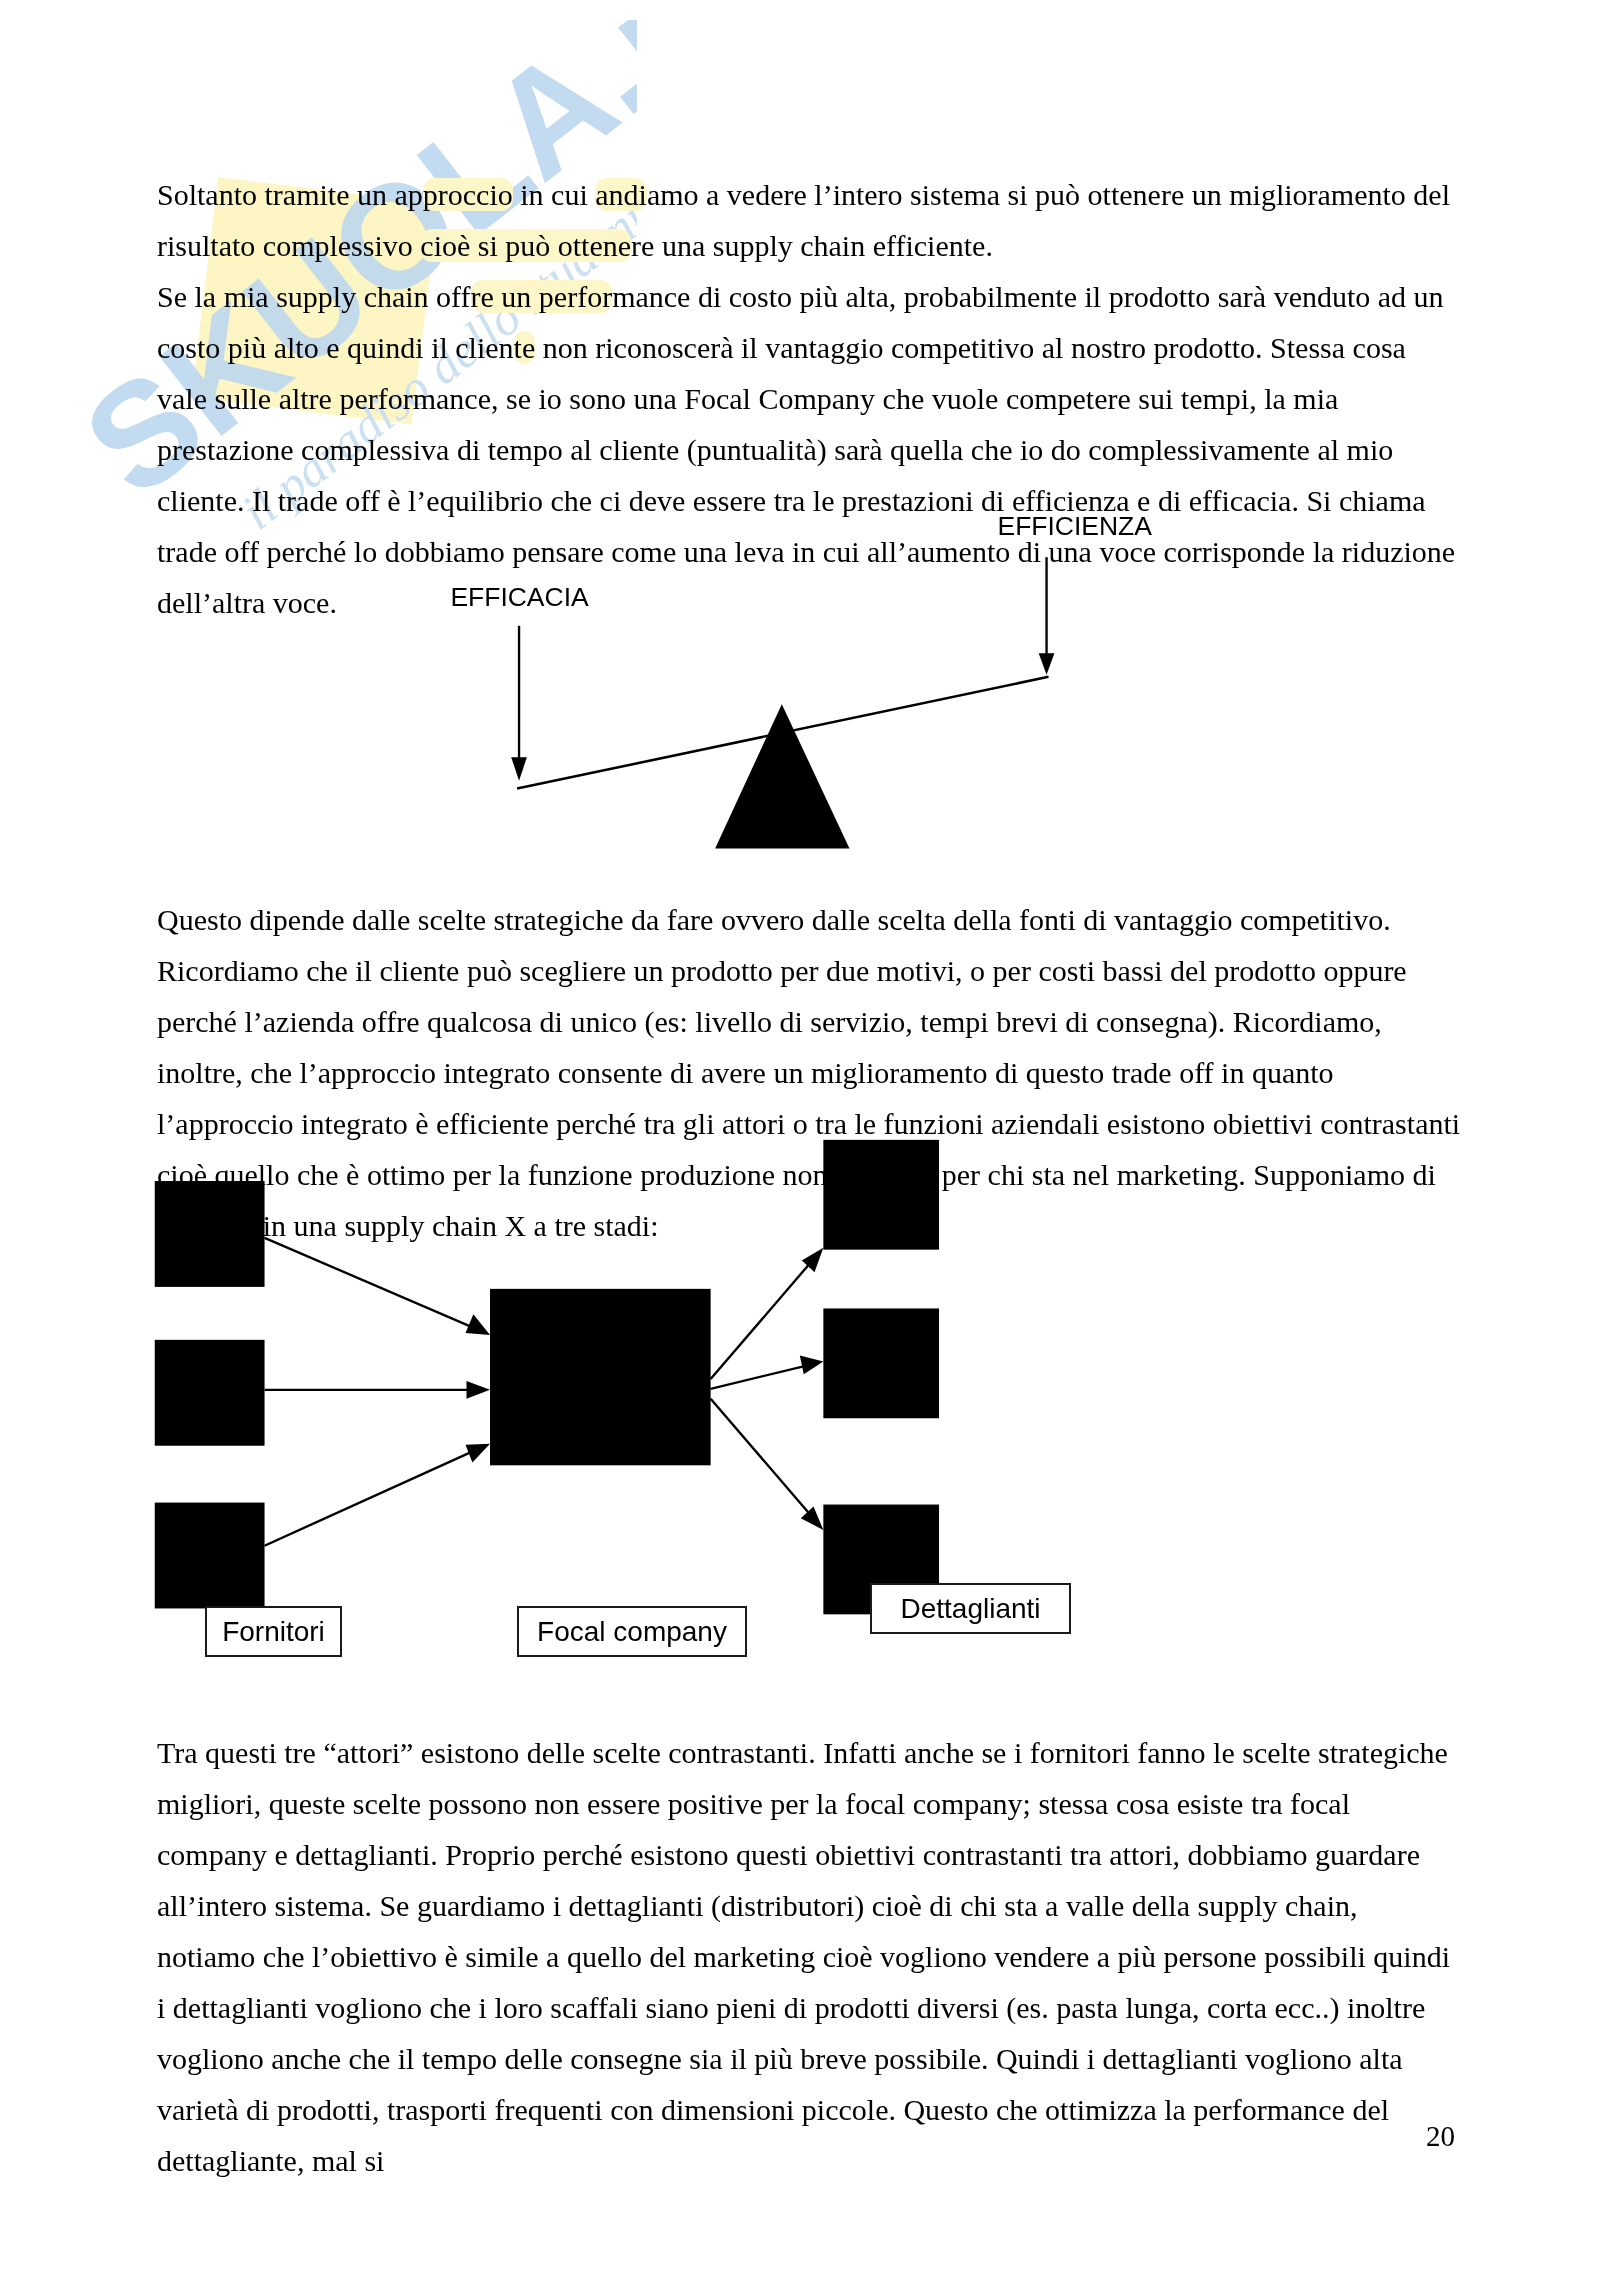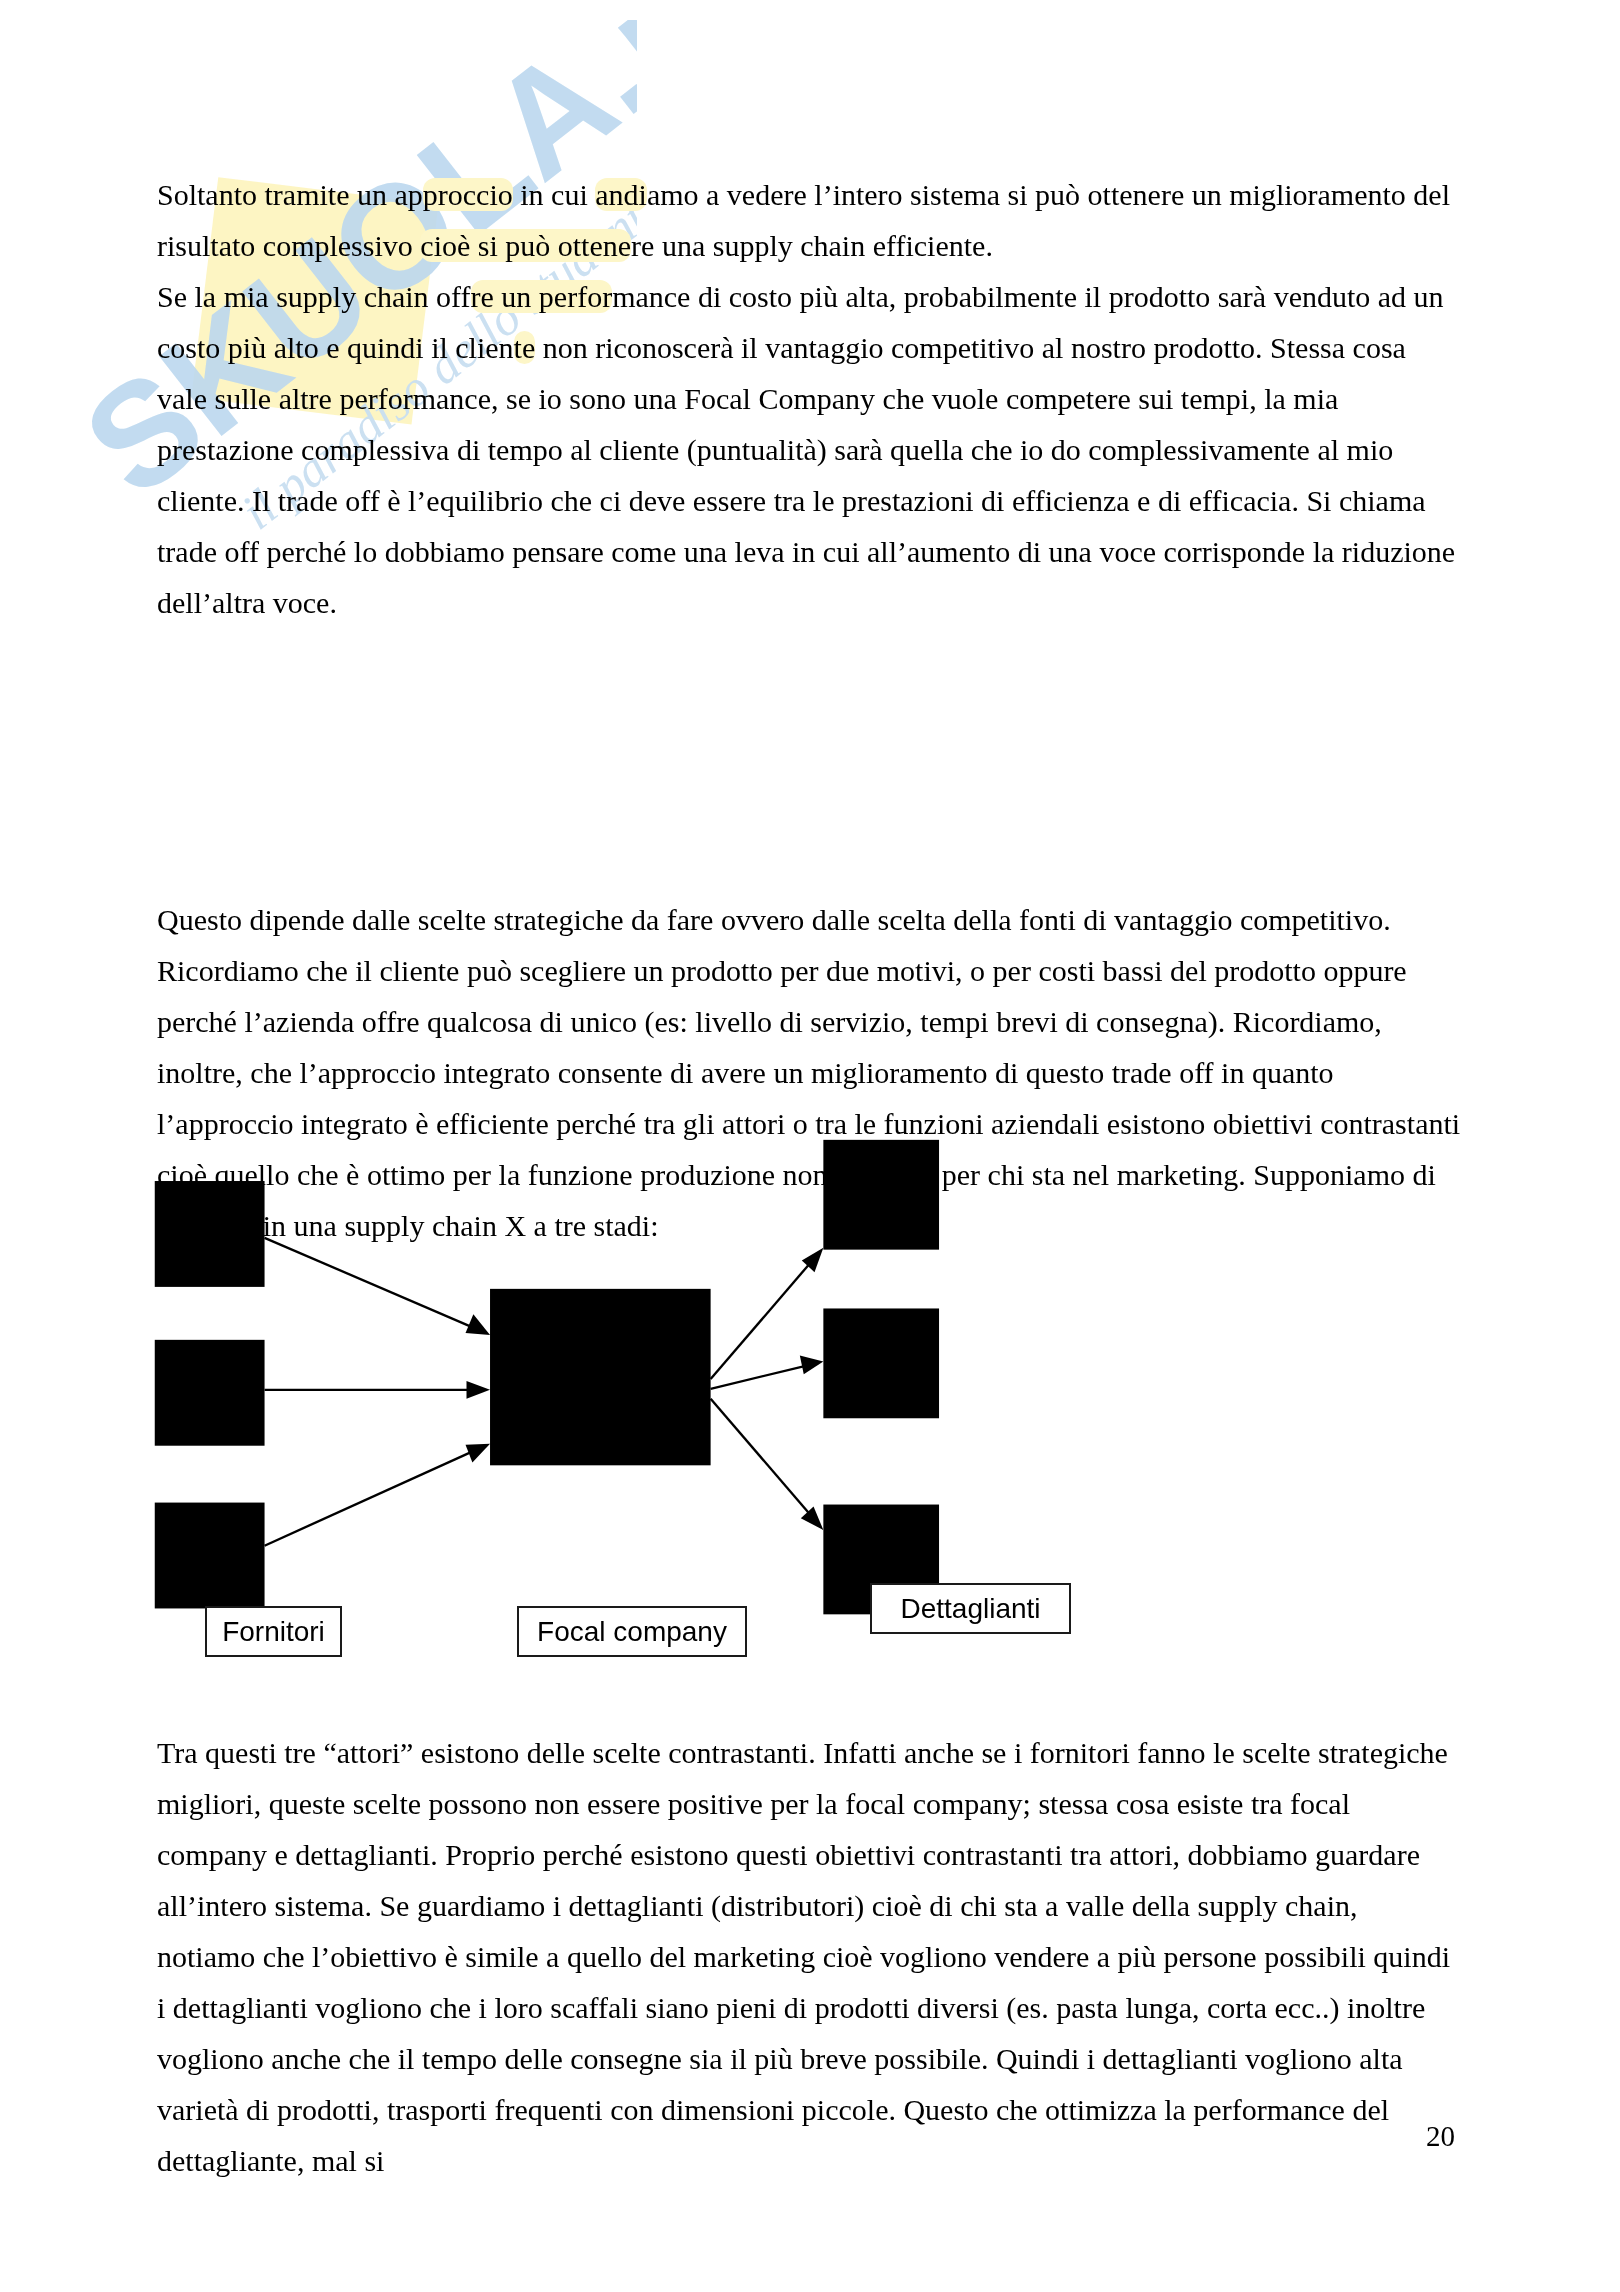--- a/index.html
+++ b/index.html
@@ -126,20 +126,38 @@
         <text x="40" y="330" font-family="Liberation Sans, DejaVu Sans, sans-serif" font-size="150" font-weight="bold" fill="#bcd8ef" opacity="0.9">SKUOLA.net</text>
         <text x="120" y="430" font-family="Liberation Serif, DejaVu Serif, serif" font-size="52" font-style="italic" fill="#c9dff1" opacity="0.95">il paradiso dello studente</text>
       </g>
     </svg>
   </div>
 
   <div class="textblock" id="para-intro">
     <p><span>Soltanto tramite un ap</span><span class="hl">proccio</span><span> in cui </span><span class="hl">andi</span><span>amo a vedere l’intero sistema si può ottenere un miglioramento del risultato complessivo </span><span class="hl">cioè si può ottene</span><span>re una supply chain efficiente.</span><br><span>Se la mia supply chain off</span><span class="hl">re un perfor</span><span>mance di costo più alta, probabilmente il prodotto sarà venduto ad un costo più alto e quindi il clien</span><span class="hl">te</span><span> non riconoscerà il vantaggio competitivo al nostro prodotto. Stessa cosa vale sulle altre performance, se io sono una Focal Company che vuole competere sui tempi, la mia prestazione complessiva di tempo al cliente (puntualità) sarà quella che io do complessivamente al mio cliente. Il trade off è l’equilibrio che ci deve essere tra le prestazioni di efficienza e di efficacia. Si chiama trade off perché lo dobbiamo pensare come una leva in cui all’aumento di una voce corrisponde la riduzione dell’altra voce.</span></p>
   </div>
 
+  <div id="lever-figure">
+    <svg width="804" height="363" viewBox="0 0 820 370" xmlns="http://www.w3.org/2000/svg">
+
+      <text class="diagram-label" x="588" y="25">EFFICIENZA</text>
+
+      <line x1="638" y1="48" x2="638" y2="152" stroke="#000" stroke-width="2.4"></line>
+      <polygon class="chain-head" points="638,168 630,146 646,146"></polygon>
+
+      <text class="diagram-label" x="30" y="98">EFFICACIA</text>
+
+      <line x1="100" y1="118" x2="100" y2="258" stroke="#000" stroke-width="2.4"></line>
+      <polygon class="chain-head" points="100,276 92,252 108,252"></polygon>
+
+      <line x1="98" y1="284" x2="640" y2="170" stroke="#000" stroke-width="2.6"></line>
+
+      <polygon class="chain-box" points="368,198 300,345 437,345"></polygon>
+    </svg>
+  </div>
 
   <div class="textblock" id="para-middle">
     <p>Questo dipende dalle scelte strategiche da fare ovvero dalle scelta della fonti di vantaggio competitivo. Ricordiamo che il cliente può scegliere un prodotto per due motivi, o per costi bassi del prodotto oppure perché l’azienda offre qualcosa di unico (es: livello di servizio, tempi brevi di consegna). Ricordiamo, inoltre, che l’approccio integrato consente di avere un miglioramento di questo trade off in quanto l’approccio integrato è efficiente perché tra gli attori o tra le funzioni aziendali esistono obiettivi contrastanti cioè quello che è ottimo per la funzione produzione non è ottimo per chi sta nel marketing. Supponiamo di metterci in una supply chain X a tre stadi:</p>
   </div>
 
   <div id="chain-figure">
     <svg width="1059" height="549" viewBox="0 0 1080 560" xmlns="http://www.w3.org/2000/svg">
 
       <rect class="chain-box" x="18" y="50" width="112" height="108"></rect>
       <rect class="chain-box" x="18" y="212" width="112" height="108"></rect>

